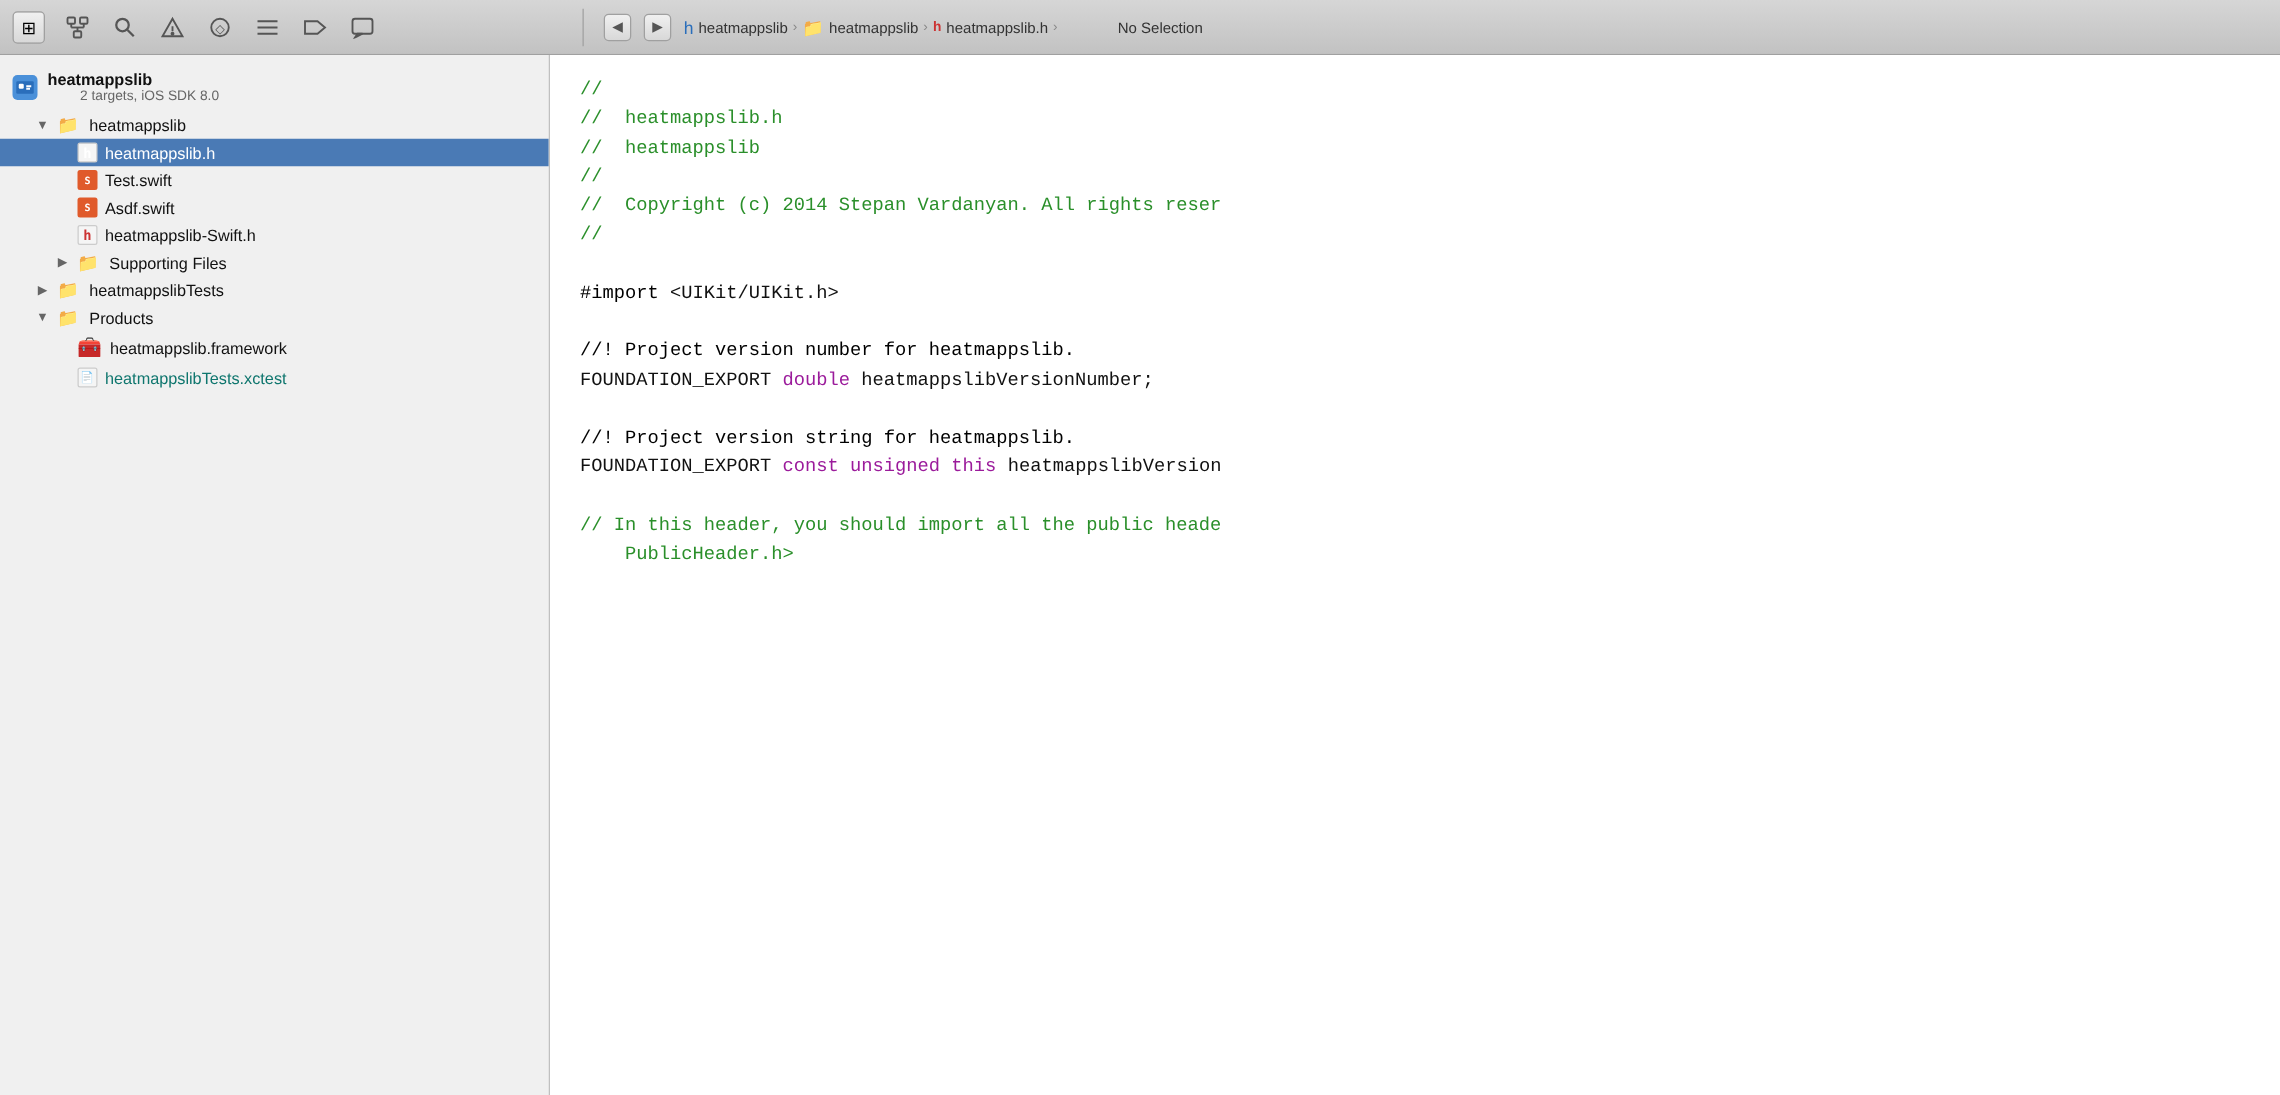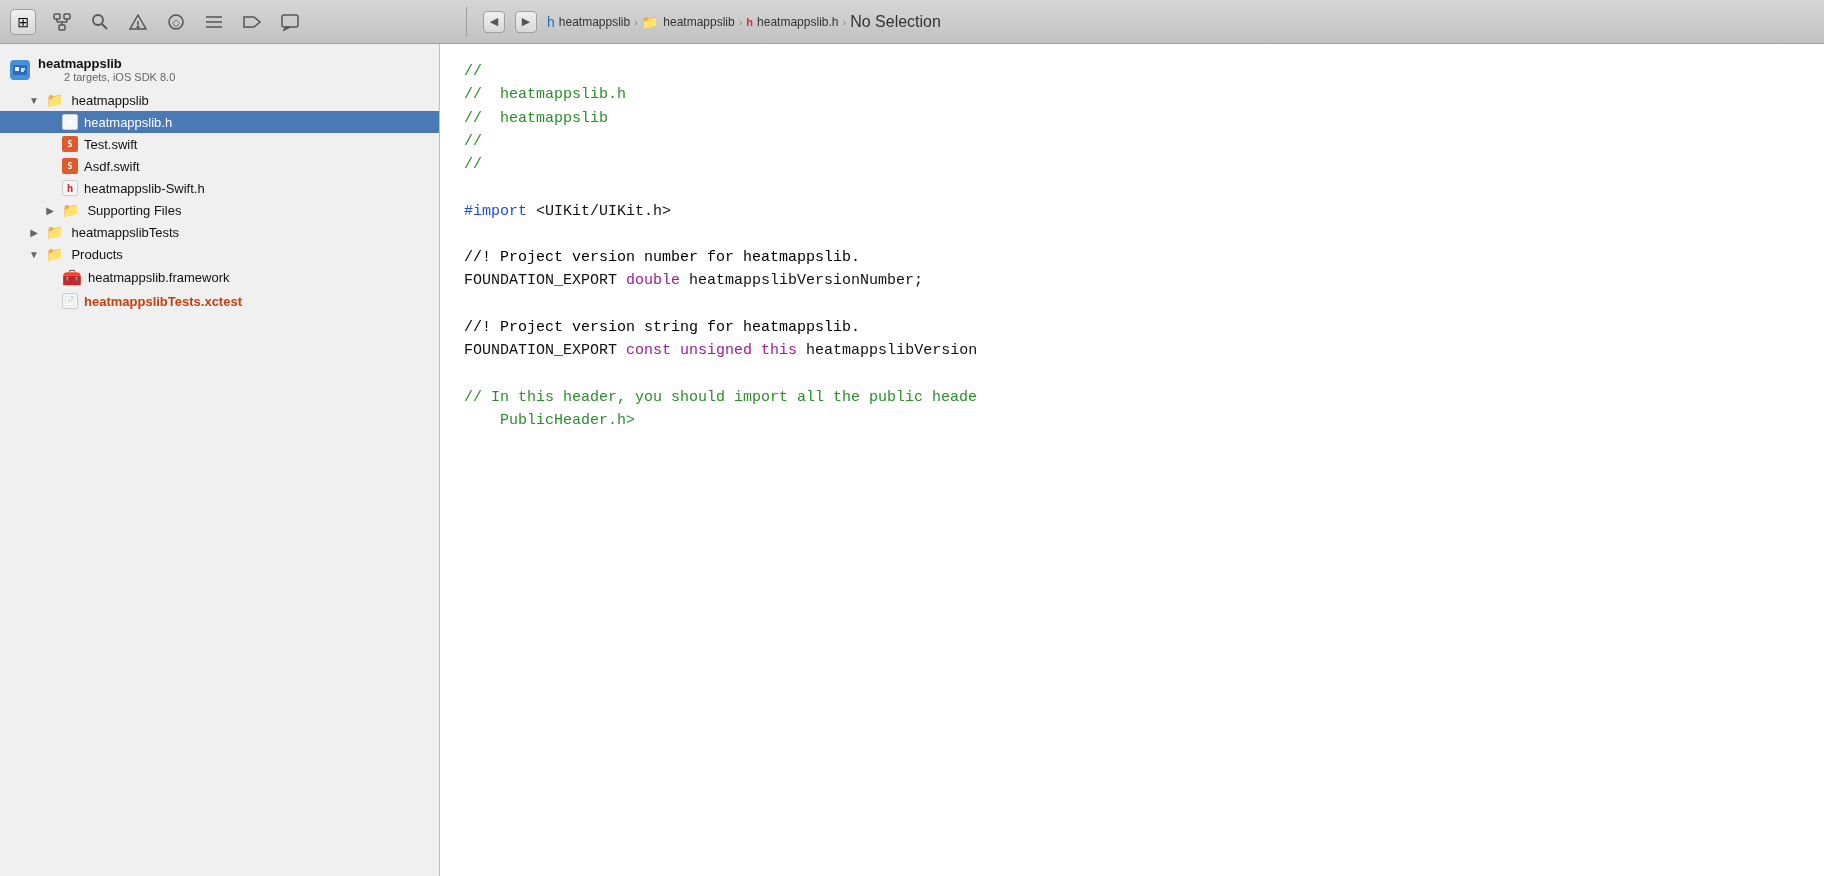--- a/index.html
+++ b/index.html
@@ -195,21 +195,21 @@
       font-size: 15px;
       line-height: 1.55;
     }
 
     .code-line {
       white-space: pre;
       display: block;
     }
 
     .c-comment { color: #2a8f2a; }
-    .c-import-kw { color: #1d4ed8; }
+    .c-import-kw { color: #000000; }
     .c-doc-comment { color: #000000; }
     .c-keyword { color: #9b1b9b; }
     .c-plain { color: #111; }
 
     
     .xcode-proj-icon {
       width: 20px;
       height: 20px;
       background: #4a90d9;
       border-radius: 4px;
@@ -289,21 +289,21 @@
       <span style="font-size:12px; color:#333;">heatmappslib</span>
       <span class="breadcrumb-sep">›</span>
 
       <span style="font-size:14px;">📁</span>
       <span style="font-size:12px; color:#333;">heatmappslib</span>
       <span class="breadcrumb-sep">›</span>
 
       <span style="font-size:11px; color:#cc3333; font-weight:bold;">h</span>
       <span style="font-size:12px; color:#333;">heatmappslib.h</span>
       <span class="breadcrumb-sep">›</span>
-      <span style="font-size:16px; color:#333;">No Selection</span>
+      <span style="font-size:12px; color:#333;margin-left:44px;">No Selection</span>
     </div>
   </div>
 </div>
 
 <div class="main">
 
   <div class="sidebar">
 
     <div class="project-header">
       <div class="xcode-proj-icon">
@@ -370,30 +370,31 @@
 
     <div class="tree-item indent-2">
       <span class="disclosure empty"></span>
       <span style="font-size:16px;">🧰</span>
       <span>heatmappslib.framework</span>
     </div>
 
     <div class="tree-item indent-2">
       <span class="disclosure empty"></span>
       <span class="file-icon-xctest" style="font-size:9px; color:#888;">📄</span>
-      <span style="color:#c2410c;font-weight:bold;">heatmappslibTests.xctest</span>
+      <span style="color:#0f766e;">heatmappslibTests.xctest</span>
     </div>
 
   </div>
 
   <div class="editor">
     <span class="code-line c-comment">//</span>
     <span class="code-line c-comment">//  heatmappslib.h</span>
     <span class="code-line c-comment">//  heatmappslib</span>
     <span class="code-line c-comment">//</span>
+    <span class="code-line c-comment">//  Copyright (c) 2014 Stepan Vardanyan. All rights reser</span>
     <span class="code-line c-comment">//</span>
     <span class="code-line"> </span>
     <span class="code-line"><span class="c-import-kw">#import</span> <span class="c-plain">&lt;UIKit/UIKit.h&gt;</span></span>
     <span class="code-line"> </span>
     <span class="code-line c-doc-comment">//! Project version number for heatmappslib.</span>
     <span class="code-line"><span class="c-plain">FOUNDATION_EXPORT </span><span class="c-keyword">double</span><span class="c-plain"> heatmappslibVersionNumber;</span></span>
     <span class="code-line"> </span>
     <span class="code-line c-doc-comment">//! Project version string for heatmappslib.</span>
     <span class="code-line"><span class="c-plain">FOUNDATION_EXPORT </span><span class="c-keyword">const</span><span class="c-plain"> </span><span class="c-keyword">unsigned</span><span class="c-plain"> </span><span class="c-keyword">this</span><span class="c-plain"> heatmappslibVersion</span></span>
     <span class="code-line"> </span>

